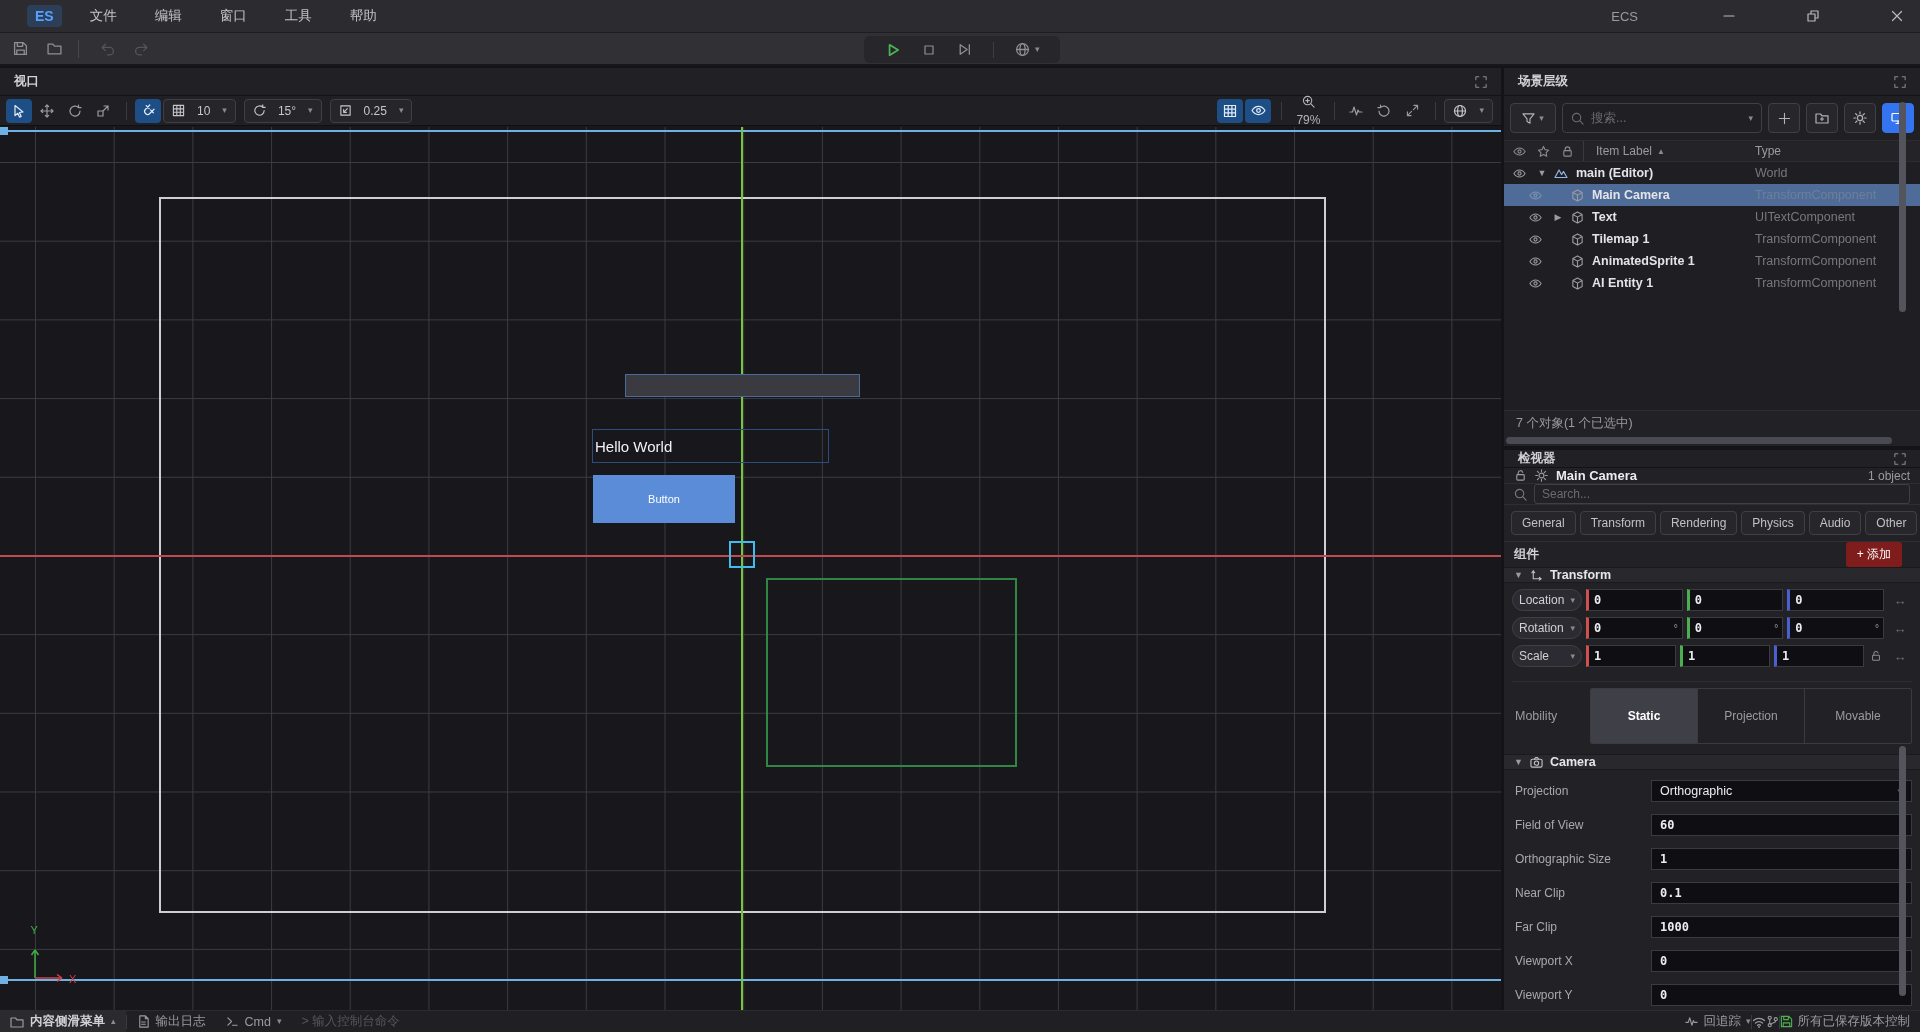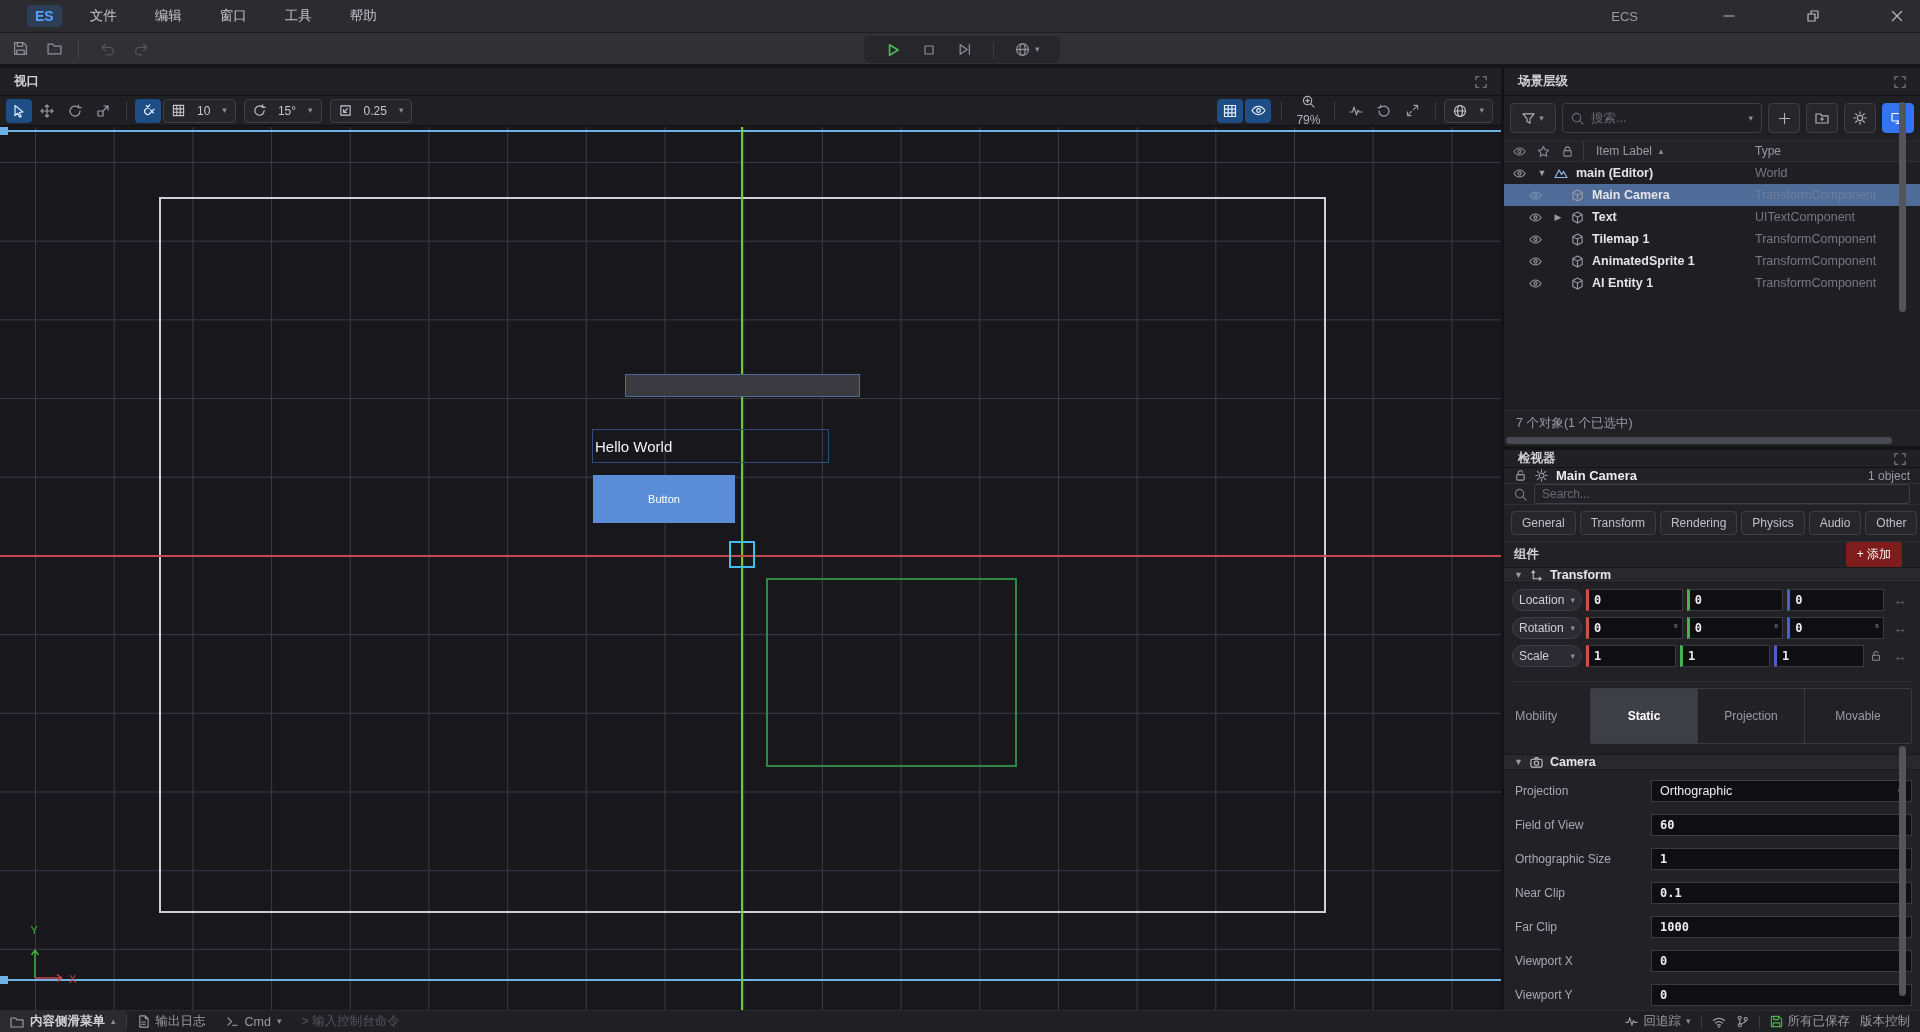--- a/index.html
+++ b/index.html
@@ -165,21 +165,21 @@
   .cam-field.select { font-family:"Liberation Sans",sans-serif; font-weight:normal; font-size:12.5px; }
   .cam-field .sel-arrow { position:absolute; right:7px; color:#6a6a72; font-size:8px; }
 
   
   .statusbar { position:absolute; left:0; right:0; bottom:0; height:22px; background:#202024;
     border-top:1px solid #2c2c30; display:flex; align-items:center; font-size:12.5px; color:#9a9aa0; }
   .sb-item { display:flex; align-items:center; gap:6px; padding:0 10px; height:100%; }
   .sb-raised { background:#2a2a2f; }
   .sb-sep { width:1px; height:14px; background:#3a3a40; }
   .sb-placeholder { color:#55555c; }
-  .sb-right { margin-left:auto; display:flex; align-items:center; gap:10px; padding-right:10px; }
+  .sb-right { margin-left:auto; display:flex; align-items:center; padding-right:10px; }
   .sb-green { color:#4caf50; }
 </style>
 </head>
 <body>
 
 <div class="app">
 
   <div class="titlebar">
     <div class="logo">ES</div>
     <div class="menus">

